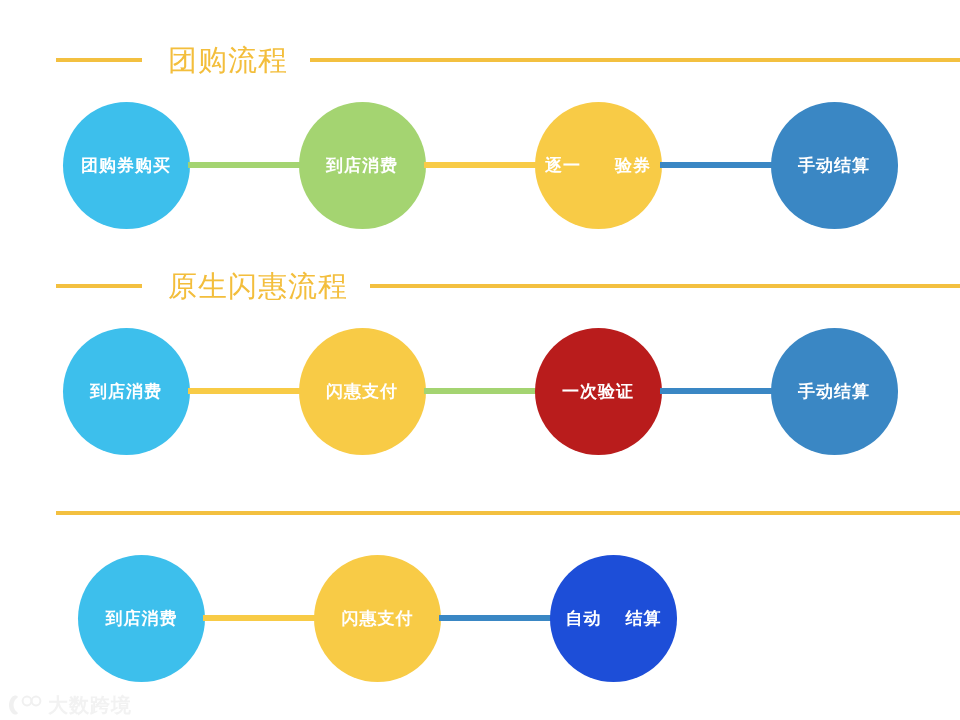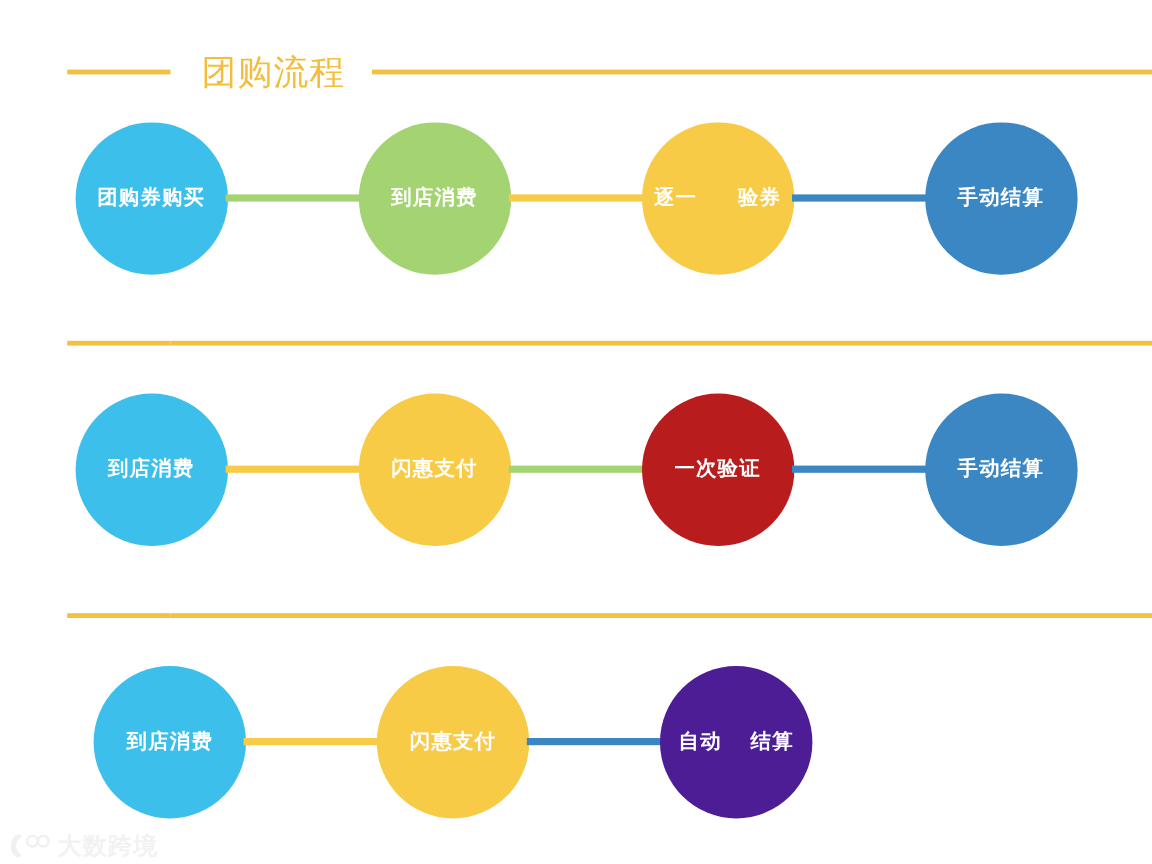--- a/index.html
+++ b/index.html
@@ -159,20 +159,21 @@
           <span class="l1">手动</span>
           <span class="l2">结算</span>
         </div>
       </div>
     </div>
   </div>
 
   <div class="section" style="top:264px;">
     <div class="heading">
       <div class="rule-left"></div>
+      <div class="heading-title">原生闪惠流程</div>
       <div class="rule-right"></div>
     </div>
     <div class="flow" style="top:52px;">
       <div class="flow-inner">
         <div class="node" style="background: rgb(61, 191, 236);">
           <span class="l1">到店</span>
           <span class="l2">消费</span>
         </div>
         <div class="connector" style="background: rgb(248, 203, 70);"></div>
         <div class="node" style="background: rgb(248, 203, 70);">
@@ -203,21 +204,21 @@
         <div class="node" style="background: rgb(61, 191, 236);">
           <span class="l1">到店</span>
           <span class="l2">消费</span>
         </div>
         <div class="connector" style="background: rgb(248, 203, 70);"></div>
         <div class="node" style="background: rgb(248, 203, 70);">
           <span class="l1">闪惠</span>
           <span class="l2">支付</span>
         </div>
         <div class="connector" style="background: rgb(58, 135, 196);"></div>
-        <div class="node" style="background: #4c1d95; gap: 24px;">
+        <div class="node" style="background: #1d4ed8; gap: 24px;">
           <span class="l1">自动</span>
           <span class="l2">结算</span>
         </div>
       </div>
     </div>
   </div>
 
   <div id="watermark">
     <span class="wm-mark">
       <svg viewBox="0 0 34 22" width="34" height="22" aria-hidden="true">

